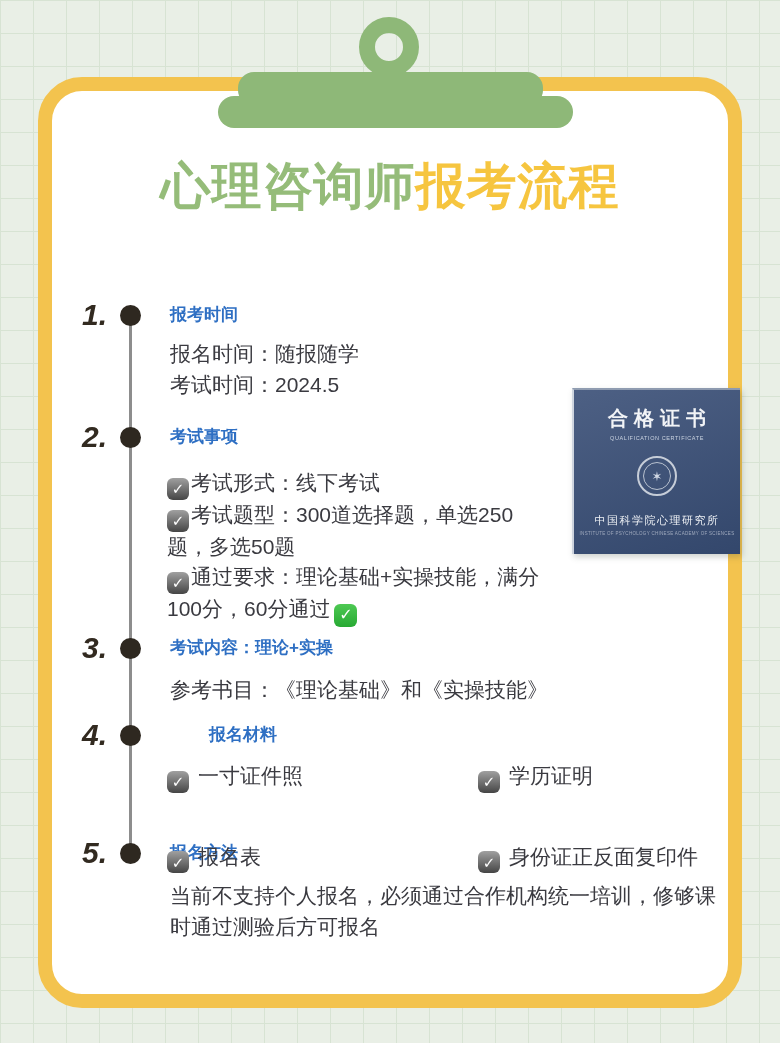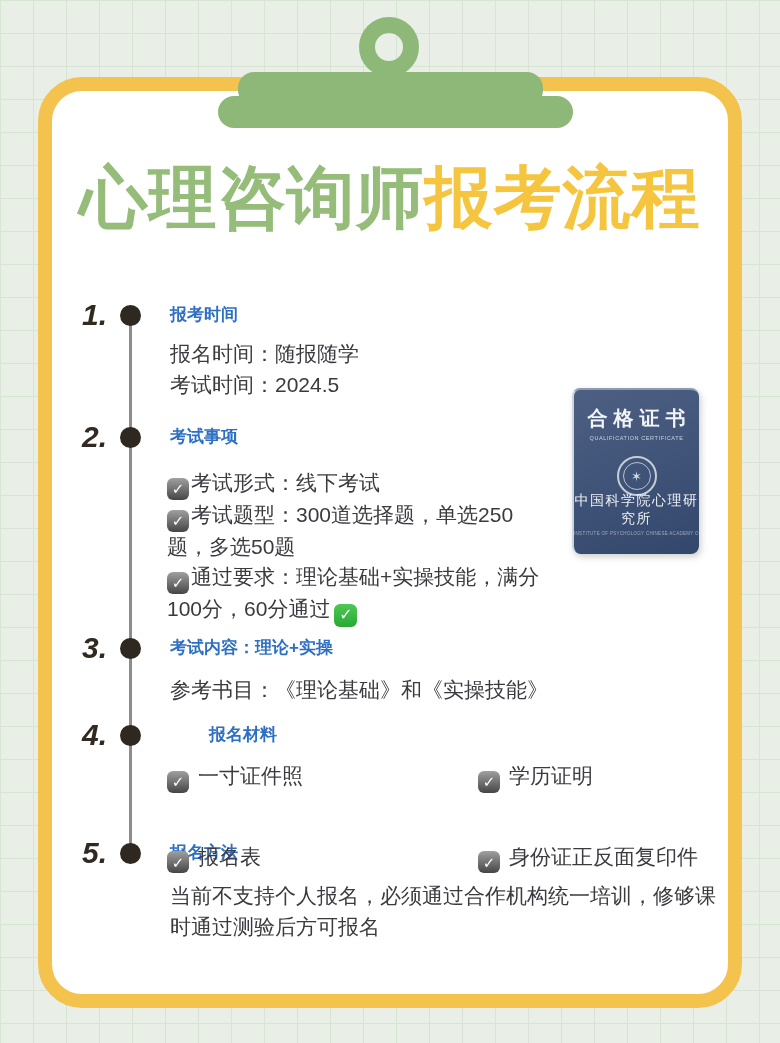--- a/index.html
+++ b/index.html
@@ -25,21 +25,21 @@
   .clip-bar-upper{
     position:absolute;left:238px;top:72px;width:305px;height:34px;
     background:#8eb878;border-radius:16px;z-index:3;
   }
   .clip-bar-lower{
     position:absolute;left:218px;top:96px;width:355px;height:32px;
     background:#8eb878;border-radius:16px;z-index:3;
   }
   .title{
     position:absolute;left:0;right:0;top:158px;margin:0;text-align:center;
-    font-size:68px;line-height:1.15;font-weight:900;letter-spacing:1px;z-index:2;
+    font-size:50px;line-height:1.15;font-weight:900;letter-spacing:1px;z-index:2;
   }
   .title .t-green{color:#95bc79;}
   .title .t-yellow{color:#f6c53f;}
   .vline{position:absolute;left:129px;top:315px;width:3px;height:538px;background:#8d8d8d;z-index:1;}
   .dot{position:absolute;left:120px;width:21px;height:21px;border-radius:50%;background:#2e2820;z-index:2;}
   .num{
     position:absolute;left:82px;width:36px;text-align:left;
     font-size:30px;font-weight:bold;font-style:italic;color:#322a20;line-height:40px;z-index:2;
   }
   .heading{
@@ -61,23 +61,23 @@
     background:linear-gradient(180deg,#4ec953,#27a933);
     color:#ffffff;font-size:16px;font-weight:bold;vertical-align:-4px;
   }
   .checklist{
     position:absolute;left:167px;top:760px;display:grid;
     grid-template-columns:263px auto;row-gap:0;column-gap:0;
     color:#3a3a40;font-size:21px;line-height:31px;z-index:2;gap:48px;
   }
   
   .cert{
-    position:absolute;left:572px;top:388px;width:127px;height:166px;z-index:2;
+    position:absolute;left:572px;top:388px;width:168px;height:166px;z-index:2;
     background:linear-gradient(160deg,#4d6084,#33476c);
-    border-radius:8px;
+    border-radius:0;
     border-left:2px solid rgba(232,236,241,0.85);
     border-top:2px solid rgba(232,236,241,0.5);
     box-shadow:2px 3px 6px rgba(60,70,60,0.25);
   }
   .cert-title{
     margin-top:15px;text-align:center;color:#f2f4f7;
     font-family:"Liberation Serif","DejaVu Serif",serif;
     font-size:20px;font-weight:bold;letter-spacing:6px;text-indent:6px;
   }
   .cert-sub{
@@ -87,21 +87,21 @@
     width:40px;height:40px;border:2px solid #c6cdd8;border-radius:50%;
     margin:15px auto 0;display:flex;align-items:center;justify-content:center;
   }
   .cert-seal-inner{
     width:28px;height:28px;border:1px solid #b9c2d0;border-radius:50%;
     display:flex;align-items:center;justify-content:center;
     color:#d3dae6;font-size:13px;
   }
   .cert-issuer{
     position:absolute;bottom:26px;left:0;width:100%;text-align:center;
-    color:#eef1f5;font-size:14px;letter-spacing:1.5px;
+    color:#eef1f5;font-size:11px;letter-spacing:1.5px;
   }
   .cert-issuer-en{
     position:absolute;bottom:18px;left:0;width:100%;text-align:center;
     color:#9fa9bd;font-size:4.5px;letter-spacing:0.3px;white-space:nowrap;overflow:hidden;
   }
 </style>
 </head>
 <body>
 
 <div class="stage">

